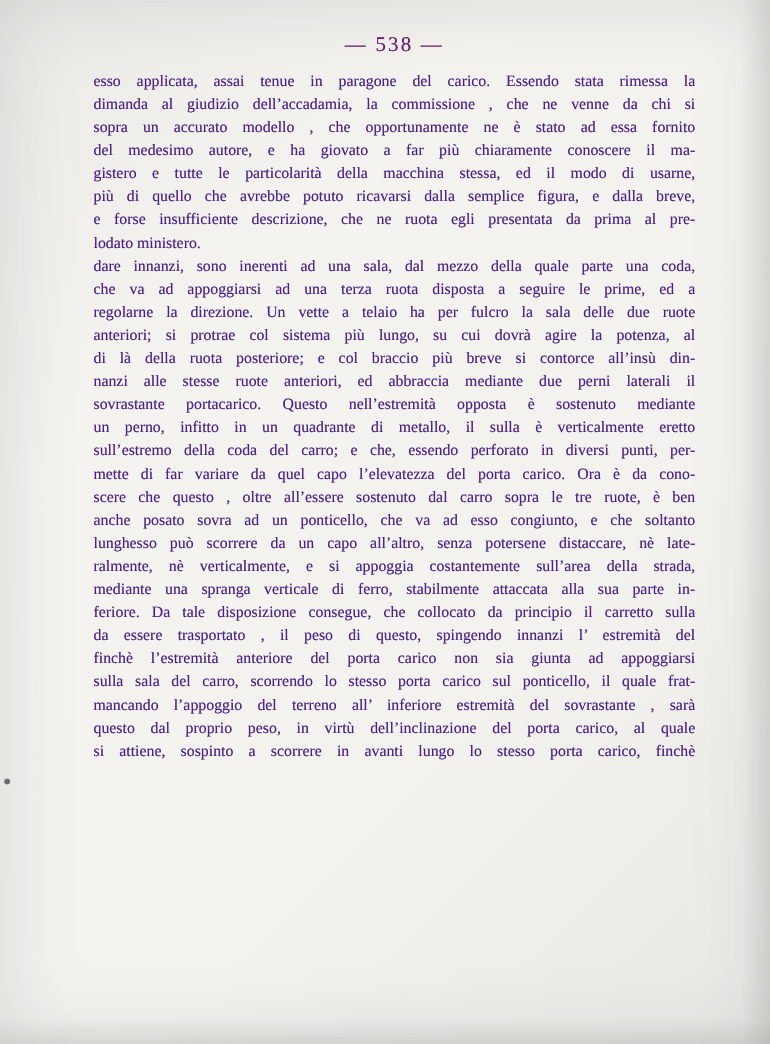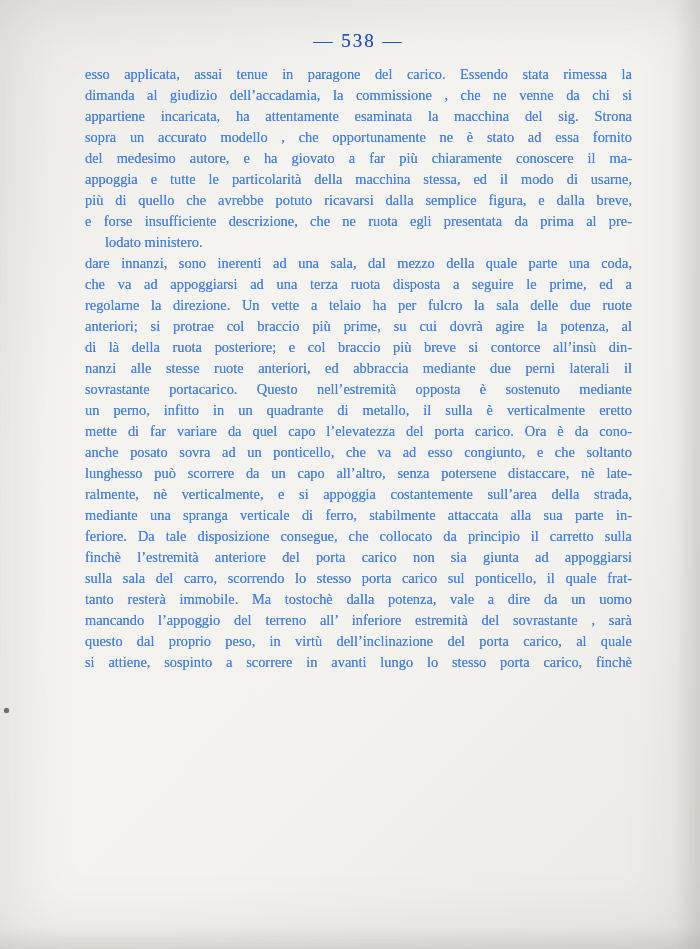--- a/index.html
+++ b/index.html
@@ -39,43 +39,42 @@
     pointer-events: none;
   }
   .page-number {
     position: absolute;
     top: 30px;
     left: 85px;
     width: 547px;
     text-align: center;
     font-size: 19px;
     letter-spacing: 2px;
-    color: #1d4ed8;
+    color: #701a75;
     text-shadow: 0 0 0.5px rgba(45,43,40,0.55);
   }
   .text-block {
     position: absolute;
     top: 64px;
     left: 85px;
     width: 547px;
-    color: #3b82f6;
+    color: #4c1d95;
     text-shadow: 0 0 0.5px rgba(43,41,38,0.5);
   }
   .line {
     font-size: 14.4px;
     height: 21px;
     line-height: 21px;
     text-align: justify;
     text-align-last: justify;
     overflow: visible;
     white-space: normal;
   }
   .line.end {
     text-align-last: left;
-    margin-left: 20px;
   }
   .line.indent {
     text-indent: 22px;
   }
   .ink-speck {
     position: absolute;
     left: 4px;
     top: 708px;
     width: 5px;
     height: 5px;
@@ -86,44 +85,45 @@
 </style>
 </head>
 <body>
 
 <div class="sheet">
   <div class="page-number">— 538 —</div>
 
   <div class="text-block" id="text-block">
       <div class="line">esso applicata, assai tenue in paragone del carico. Essendo stata rimessa la</div>
       <div class="line">dimanda al giudizio dell’accadamia, la commissione , che ne venne da chi si</div>
-      <div class="line">appartiene incaricata, ha attentamente esaminata la macchina del sig. Strona</div>
       <div class="line">sopra un accurato modello , che opportunamente ne è stato ad essa fornito</div>
       <div class="line">del medesimo autore, e ha giovato a far più chiaramente conoscere il ma-</div>
-      <div class="line">appoggia e tutte le particolarità della macchina stessa, ed il modo di usarne,</div>
+      <div class="line">gistero e tutte le particolarità della macchina stessa, ed il modo di usarne,</div>
       <div class="line">più di quello che avrebbe potuto ricavarsi dalla semplice figura, e dalla breve,</div>
       <div class="line">e forse insufficiente descrizione, che ne ruota egli presentata da prima al pre-</div>
       <div class="line end">lodato ministero.</div>
       <div class="line">dare innanzi, sono inerenti ad una sala, dal mezzo della quale parte una coda,</div>
       <div class="line">che va ad appoggiarsi ad una terza ruota disposta a seguire le prime, ed a</div>
       <div class="line">regolarne la direzione. Un vette a telaio ha per fulcro la sala delle due ruote</div>
-      <div class="line">anteriori; si protrae col braccio più prime, su cui dovrà agire la potenza, al</div>
+      <div class="line">anteriori; si protrae col sistema più lungo, su cui dovrà agire la potenza, al</div>
       <div class="line">di là della ruota posteriore; e col braccio più breve si contorce all’insù din-</div>
       <div class="line">nanzi alle stesse ruote anteriori, ed abbraccia mediante due perni laterali il</div>
       <div class="line">sovrastante portacarico. Questo nell’estremità opposta è sostenuto mediante</div>
       <div class="line">un perno, infitto in un quadrante di metallo, il sulla è verticalmente eretto</div>
+      <div class="line">sull’estremo della coda del carro; e che, essendo perforato in diversi punti, per-</div>
       <div class="line">mette di far variare da quel capo l’elevatezza del porta carico. Ora è da cono-</div>
+      <div class="line">scere che questo , oltre all’essere sostenuto dal carro sopra le tre ruote, è ben</div>
       <div class="line">anche posato sovra ad un ponticello, che va ad esso congiunto, e che soltanto</div>
       <div class="line">lunghesso può scorrere da un capo all’altro, senza potersene distaccare, nè late-</div>
       <div class="line">ralmente, nè verticalmente, e si appoggia costantemente sull’area della strada,</div>
       <div class="line">mediante una spranga verticale di ferro, stabilmente attaccata alla sua parte in-</div>
       <div class="line">feriore. Da tale disposizione consegue, che collocato da principio il carretto sulla</div>
+      <div class="line">da essere trasportato , il peso di questo, spingendo innanzi l’ estremità del</div>
       <div class="line">finchè l’estremità anteriore del porta carico non sia giunta ad appoggiarsi</div>
       <div class="line">sulla sala del carro, scorrendo lo stesso porta carico sul ponticello, il quale frat-</div>
-      <div class="line">tanto resterà immobile. Ma tostochè dalla potenza, vale a dire da un uomo</div>
       <div class="line">mancando l’appoggio del terreno all’ inferiore estremità del sovrastante , sarà</div>
       <div class="line">questo dal proprio peso, in virtù dell’inclinazione del porta carico, al quale</div>
       <div class="line">si attiene, sospinto a scorrere in avanti lungo lo stesso porta carico, finchè</div>
     </div>
 
   <div class="ink-speck"></div>
 
   <div class="edge-shade-right"></div>
   <div class="edge-shade-bottom"></div>
   <div class="vignette"></div>

